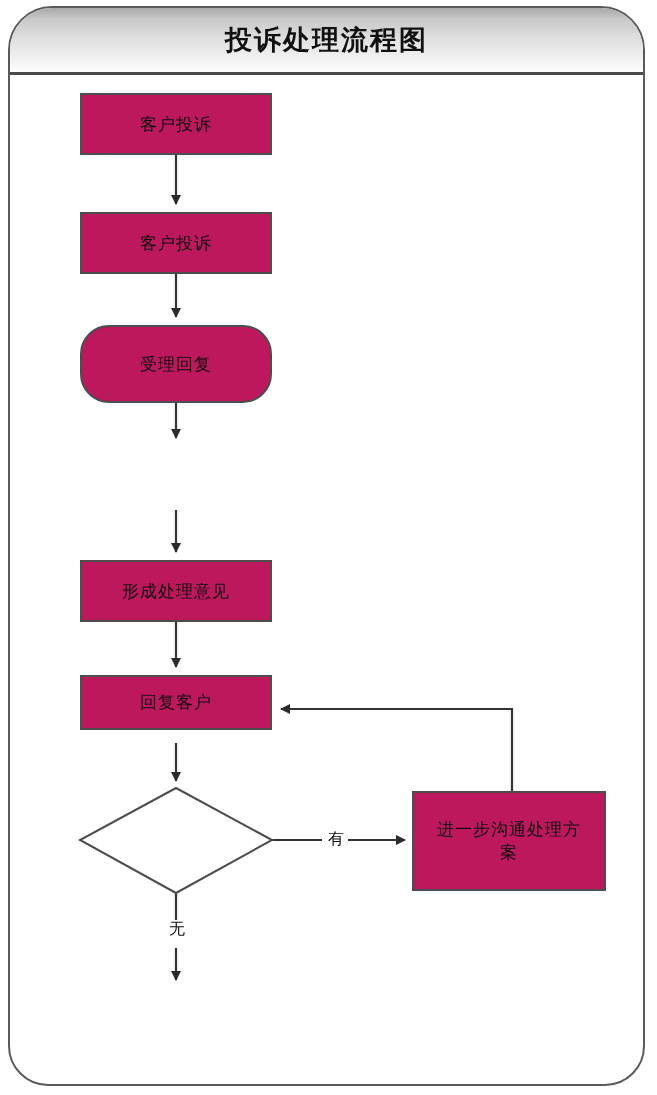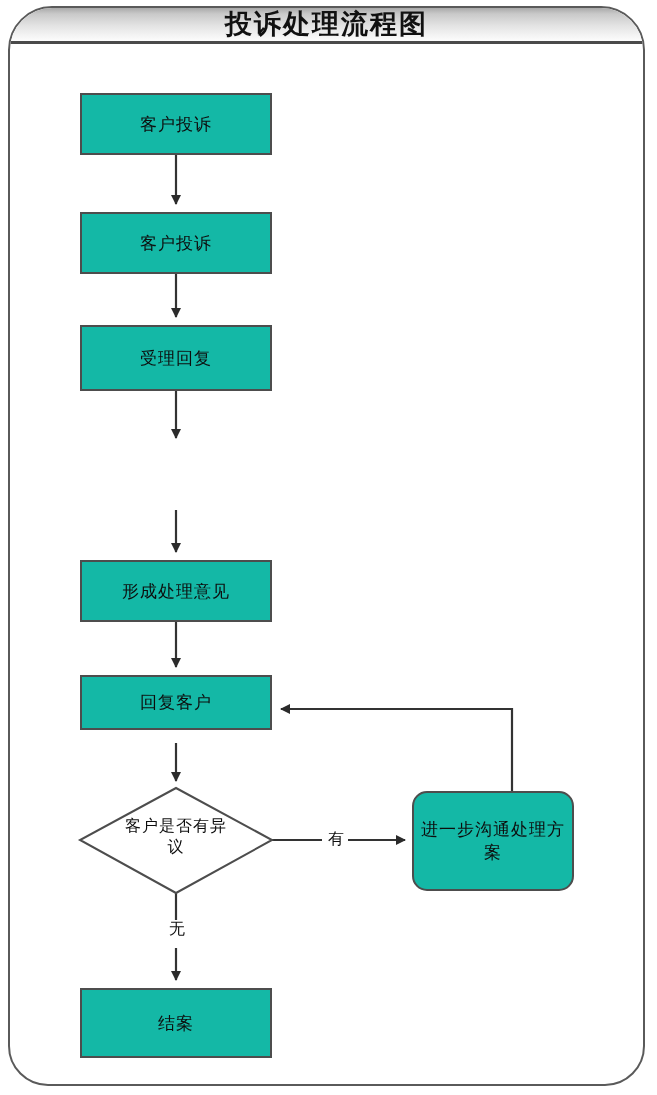--- a/index.html
+++ b/index.html
@@ -33,21 +33,21 @@
     border-radius: 44px 44px 40px 40px;
     background: #ffffff;
     box-sizing: border-box;
     overflow: hidden;
   }
   .panel-header {
     position: absolute;
     left: 0;
     top: 0;
     width: 100%;
-    height: 36px;
+    height: 67px;
     background: linear-gradient(to bottom, #a9a9a9 0%, #c9c9c9 18%, #e2e2e2 52%, #f2f2f2 80%, #fcfcfc 100%);
     border-bottom: 3px solid #4a4a4a;
     box-sizing: border-box;
     display: flex;
     align-items: center;
     justify-content: center;
   }
   .panel-title {
     font-size: 27px;
     font-weight: bold;
@@ -70,21 +70,21 @@
   .node {
     position: absolute;
     box-sizing: border-box;
     display: flex;
     align-items: center;
     justify-content: center;
     text-align: center;
   }
   .node.box {
     border: 2px solid #4d4d4d;
-    background: #14b8a6;
+    background: #be185d;
   }
   .node-label {
     font-size: 17px;
     color: #0d0d0d;
     line-height: 1.35;
     letter-spacing: 1px;
     font-weight: normal;
   }
   .node.diamond {
     border: none;
@@ -164,42 +164,36 @@
 <div id="nodes-layer" style="position:absolute;left:0;top:0;width:657px;height:1095px;">
 
   <div class="node box" style="left:80px; top:93px; width:192px; height:62px;">
     <span class="node-label">客户投诉</span>
   </div>
 
   <div class="node box" style="left:80px; top:212px; width:192px; height:62px;">
     <span class="node-label">客户投诉</span>
   </div>
 
-  <div class="node box" style="left:80px; top:325px; width:192px; height:66px;">
+  <div class="node box" style="left:80px; top:325px; width:192px; height:78px;border-radius:29px;">
     <span class="node-label">受理回复</span>
   </div>
 
 
   <div class="node box" style="left:80px; top:560px; width:192px; height:62px;">
     <span class="node-label">形成处理意见</span>
   </div>
 
   <div class="node box" style="left:80px; top:675px; width:192px; height:55px;">
     <span class="node-label">回复客户</span>
   </div>
 
-  <div class="node diamond" style="left:80px; top:788px; width:192px; height:105px;">
-    <span class="diamond-text">客户是否有异议</span>
-  </div>
 
-  <div class="node box" style="left:412px; top:791px; width:162px; height:100px;border-radius:15px;">
+  <div class="node box" style="left:412px; top:791px; width:194px; height:100px;">
     <span class="node-label" style="width:150px;">进一步沟通处理方案</span>
   </div>
 
-  <div class="node box" style="left:80px; top:988px; width:192px; height:70px;">
-    <span class="node-label">结案</span>
-  </div>
 
   <div class="edge-label" style="left:325px; top:831px;">有</div>
 
   <div class="edge-label" style="left:166px; top:921px;">无</div>
 
 </div>
 
 </body></html>

